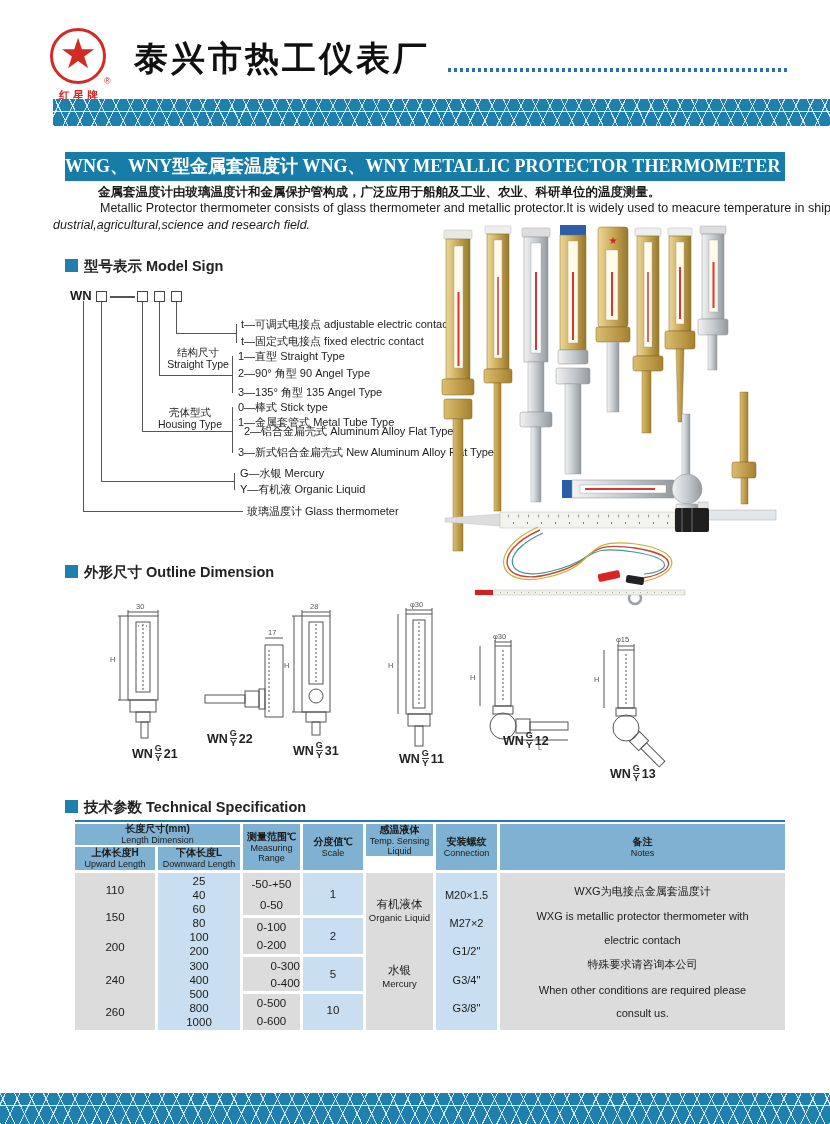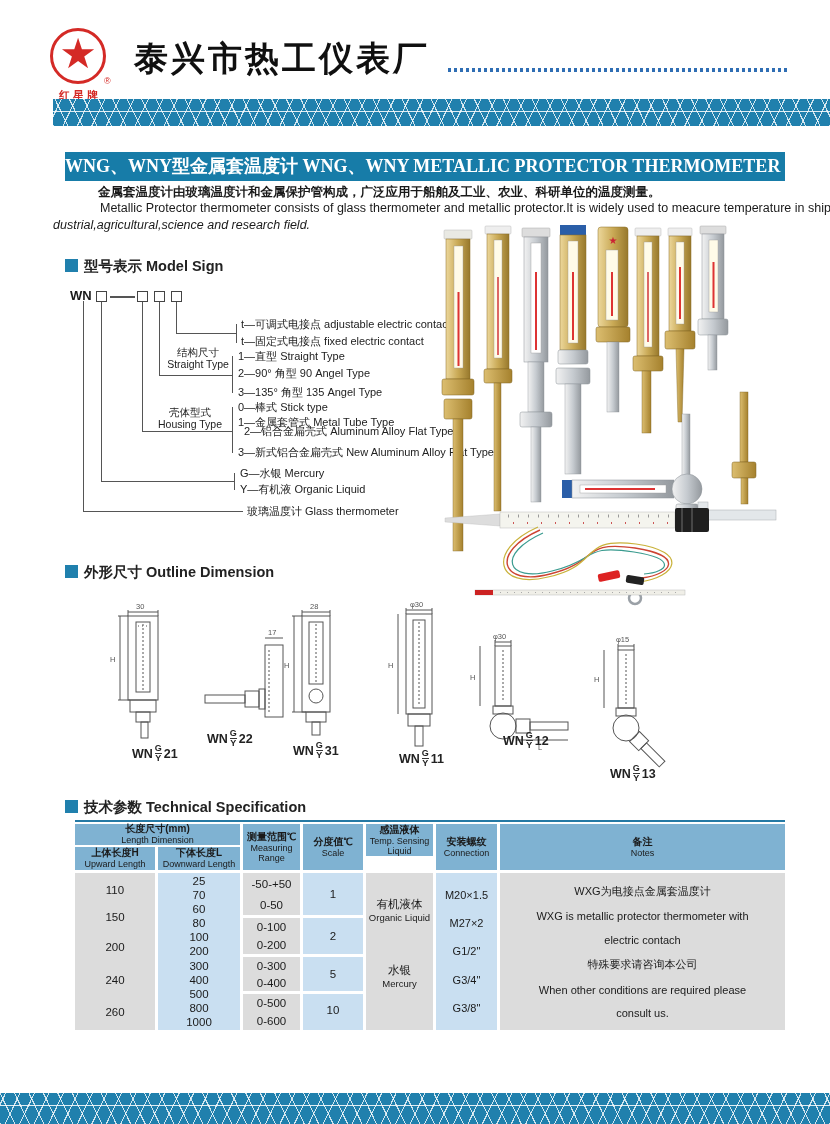--- a/index.html
+++ b/index.html
@@ -408,42 +408,42 @@
     <div class="bcol grey" style="left:0;top:53px;width:80px;height:157px;">
       <div class="abs bval" style="left:0;top:11px;width:80px;">110</div>
       <div class="abs bval" style="left:0;top:38px;width:80px;">150</div>
       <div class="abs bval" style="left:0;top:68px;width:80px;">200</div>
       <div class="abs bval" style="left:0;top:101px;width:80px;">240</div>
       <div class="abs bval" style="left:0;top:133px;width:80px;">260</div>
     </div>
 
     <div class="bcol blue col-flex" style="left:83px;top:53px;width:82px;height:157px;line-height:14.1px;">
       <div class="bval">25</div>
-      <div class="bval">70</div>
+      <div class="bval">40</div>
       <div class="bval">60</div>
       <div class="bval">80</div>
       <div class="bval">100</div>
       <div class="bval">200</div>
       <div class="bval">300</div>
       <div class="bval">400</div>
       <div class="bval">500</div>
       <div class="bval">800</div>
       <div class="bval">1000</div>
     </div>
 
     <div class="bcol grey" style="left:168px;top:53px;width:57px;height:157px;display:flex;flex-direction:column;">
       <div class="rgroup" style="height:45px;">
         <div class="bval">-50-+50</div>
         <div class="bval">0-50</div>
       </div>
       <div class="rgroup" style="height:39px;">
         <div class="bval">0-100</div>
         <div class="bval">0-200</div>
       </div>
-      <div class="rgroup" style="height:37px;">
+      <div class="rgroup" style="height:37px;align-items:flex-end;">
         <div class="bval">0-300</div>
         <div class="bval">0-400</div>
       </div>
       <div class="rgroup" style="height:36px;">
         <div class="bval">0-500</div>
         <div class="bval">0-600</div>
       </div>
     </div>
 
     <div class="bcol blue" style="left:228px;top:53px;width:60px;height:157px;display:flex;flex-direction:column;">

